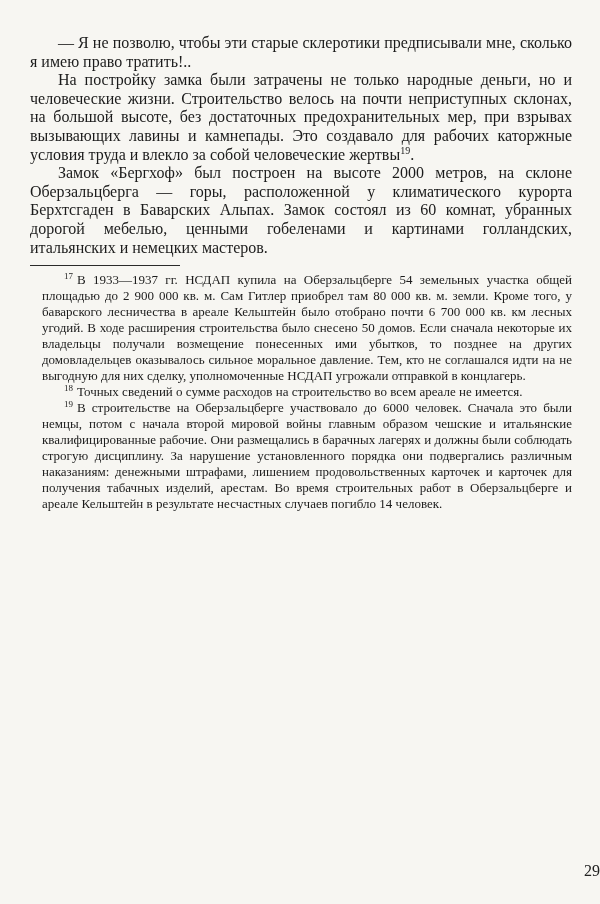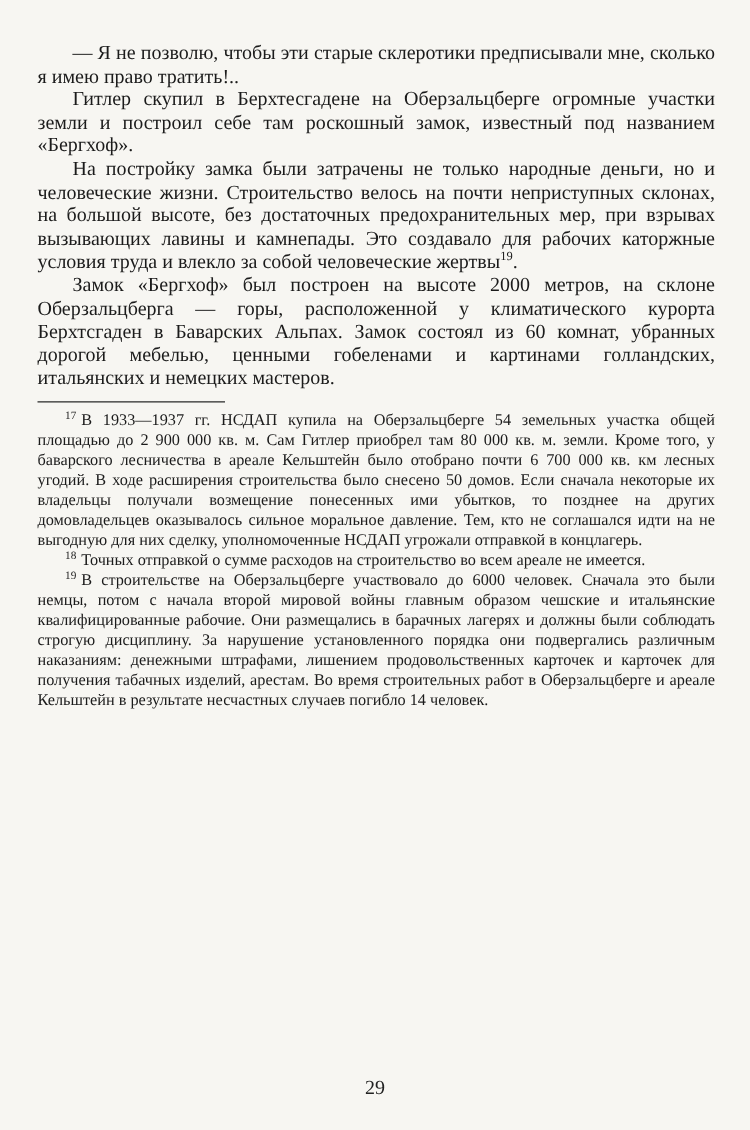--- a/index.html
+++ b/index.html
@@ -35,68 +35,68 @@
   .fn-rule {
     width: 150px;
     height: 0;
     border-top: 1px solid #2a2a2a;
     margin: 8px 0 6px 0;
   }
   .footnotes {
     font-size: 13px;
     line-height: 16px;
     text-align: justify;
+    margin-left: 12px;
   }
   .footnotes p {
     margin: 0;
     text-indent: 22px;
   }
   .fn-num {
     font-size: 9px;
     line-height: 0;
     vertical-align: super;
     margin-right: 4px;
   }
   .page-number {
     position: absolute;
     left: 0;
     right: 0;
     bottom: 24px;
-    text-align: center;
+    text-align: right;
     font-size: 16px;
     color: #222;
   }
 </style>
 </head>
 <body>
 
 <div class="page">
 
   <div class="main-text">
 
     <p><span>— Я не позволю, чтобы эти старые склеротики предписывали мне, сколько я имею право тратить!..</span></p>
 
-    <p><span>Гитлер скупил в Берхтесгадене на Оберзальцберге огромные участки земли и построил себе там роскошный замок, известный под названием «Бергхоф».</span></p>
 
 
 
     <p><span>На постройку замка были затрачены не только народные деньги, но и человеческие жизни. Строительство велось на почти неприступных склонах, на большой высоте, без достаточных предохранительных мер, при взрывах вызывающих лавины и камнепады. Это создавало для рабочих каторжные условия труда и влекло за собой человеческие жертвы</span><sup>19</sup><span>.</span></p>
 
     <p><span>Замок «Бергхоф» был построен на высоте 2000 метров, на склоне Оберзальцберга — горы, расположенной у климатического курорта Берхтсгаден в Баварских Альпах. Замок состоял из 60 комнат, убранных дорогой мебелью, ценными гобеленами и картинами голландских, итальянских и немецких мастеров.</span></p>
 
 
   </div>
 
   <div class="fn-rule"></div>
 
   <div class="footnotes">
 
     <p><sup class="fn-num">17</sup><span>В 1933—1937 гг. НСДАП купила на Оберзальцберге 54 земельных участка общей площадью до 2 900 000 кв. м. Сам Гитлер приобрел там 80 000 кв. м. земли. Кроме того, у баварского лесничества в ареале Кельштейн было отобрано почти 6 700 000 кв. км лесных угодий. В ходе расширения строительства было снесено 50 домов. Если сначала некоторые их владельцы получали возмещение понесенных ими убытков, то позднее на других домовладельцев оказывалось сильное моральное давление. Тем, кто не соглашался идти на не выгодную для них сделку, уполномоченные НСДАП угрожали отправкой в концлагерь.</span></p>
 
-    <p><sup class="fn-num">18</sup><span>Точных отправкой о сумме расходов на строительство во всем ареале не имеется.</span></p>
+    <p><sup class="fn-num">18</sup><span>Точных сведений о сумме расходов на строительство во всем ареале не имеется.</span></p>
 
     <p><sup class="fn-num">19</sup><span>В строительстве на Оберзальцберге участвовало до 6000 человек. Сначала это были немцы, потом с начала второй мировой войны главным образом чешские и итальянские квалифицированные рабочие. Они размещались в барачных лагерях и должны были соблюдать строгую дисциплину. За нарушение установленного порядка они подвергались различным наказаниям: денежными штрафами, лишением продовольственных карточек и карточек для получения табачных изделий, арестам. Во время строительных работ в Оберзальцберге и ареале Кельштейн в результате несчастных случаев погибло 14 человек.</span></p>
 
   </div>
 
   <div class="page-number">29</div>
 
 </div>
 
 </body></html>

